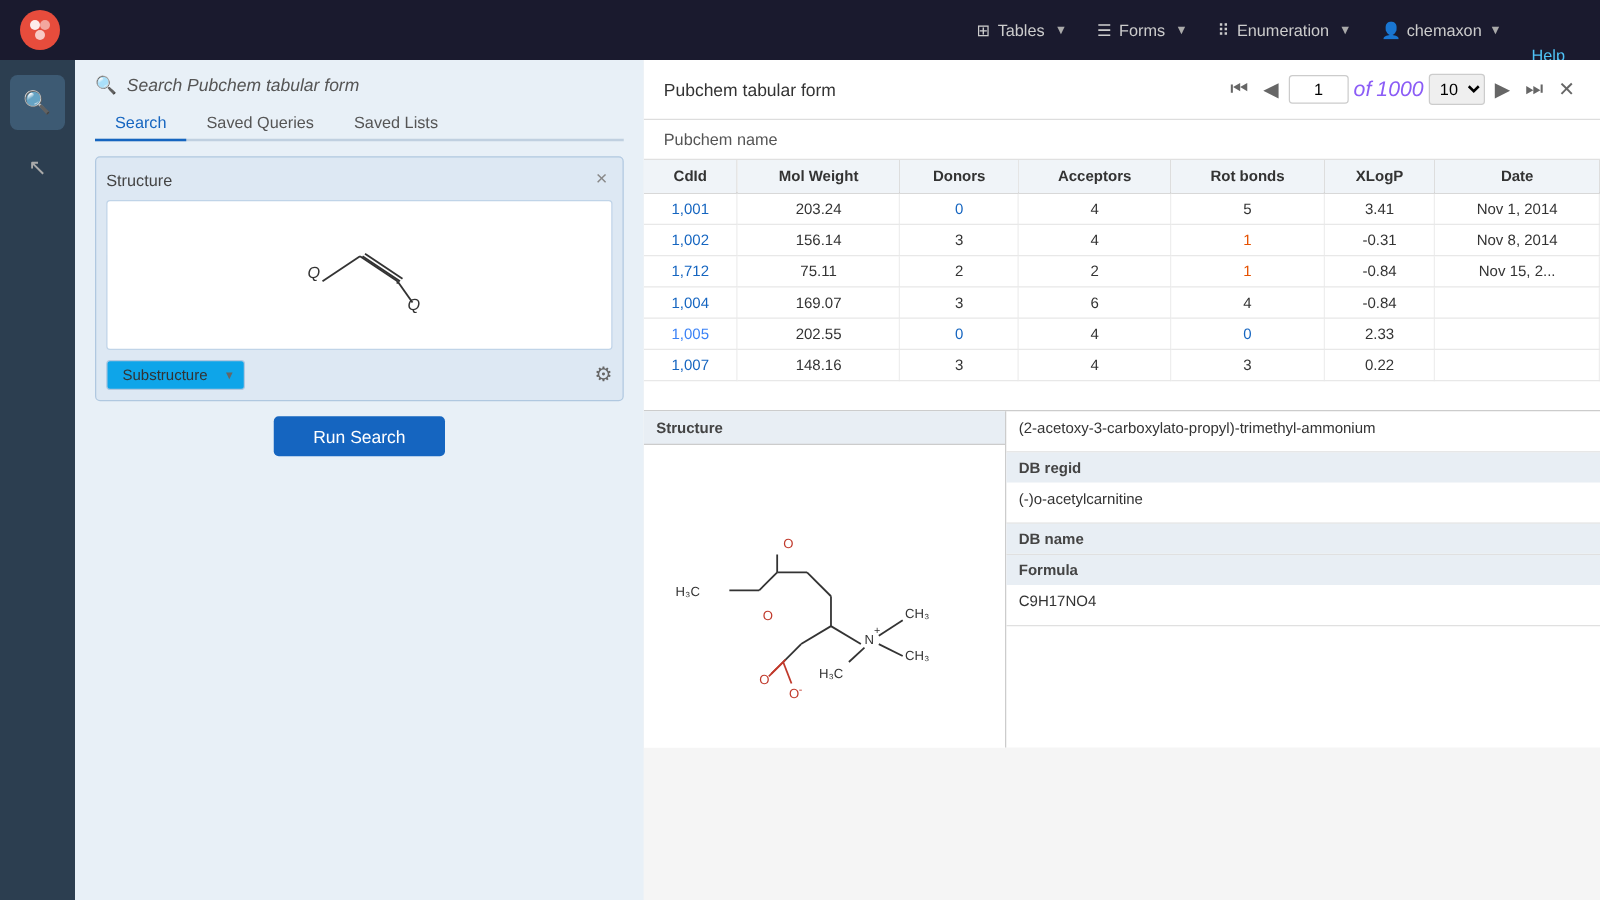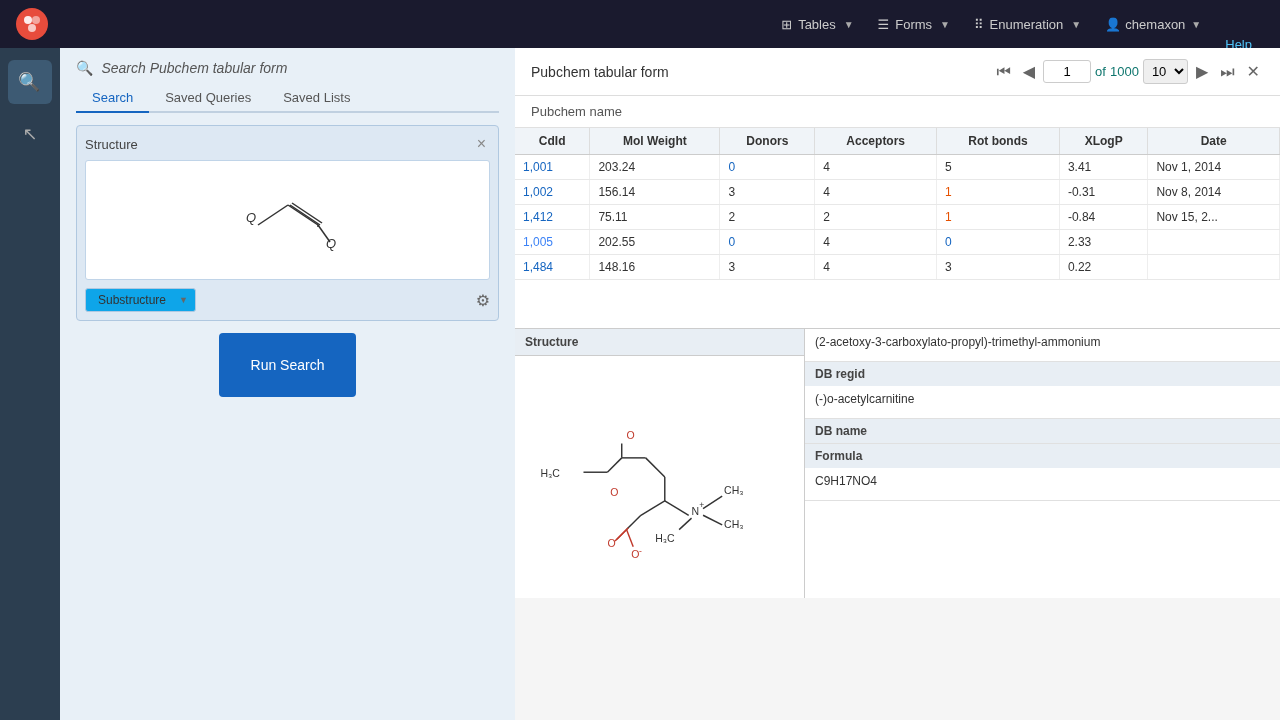--- a/index.html
+++ b/index.html
@@ -207,21 +207,21 @@
     .settings-icon {
       color: #666;
       cursor: pointer;
       font-size: 16px;
       margin-left: auto;
     }
 
     .run-search-btn {
       display: block;
       margin: 4px auto;
-      padding: 24px 32px;
+      padding: 8px 32px;
       background: #1565c0;
       color: white;
       border: none;
       border-radius: 4px;
       font-size: 14px;
       cursor: pointer;
       font-weight: 500;
     }
 
     
@@ -265,22 +265,23 @@
     }
     .page-input {
       width: 48px;
       border: 1px solid #ccc;
       border-radius: 3px;
       padding: 3px 6px;
       font-size: 13px;
       text-align: center;
     }
     .page-total {
-      font-size: 13px;
-      color: #0f766e;
+      font-size: 17px;
+      color: #8b5cf6;
+      font-style: italic;
     }
     .page-select {
       border: 1px solid #ccc;
       border-radius: 3px;
       padding: 3px 4px;
       font-size: 13px;
       cursor: pointer;
     }
 
     
@@ -320,21 +321,21 @@
       color: #333;
       font-weight: 600;
       position: sticky;
       top: 0;
       z-index: 1;
     }
     tbody td {
       border-bottom: 1px solid #e8e8e8;
       border-right: 1px solid #eee;
       padding: 5px 8px;
-      text-align: left;
+      text-align: center;
       color: #333;
     }
 
     
     .detail-area {
       display: flex;
       border-top: 1px solid #ccc;
       background: white;
       height: 270px;
       flex-shrink: 0;
@@ -540,39 +541,48 @@
               <tr>
       <td style="color:#1565c0">1,002</td>
       <td>156.14</td>
       <td style="color:#333">3</td>
       <td>4</td>
       <td style="color:#e65100">1</td>
       <td>-0.31</td>
       <td>Nov 8, 2014</td>
     </tr>
               <tr>
-      <td style="color:#1565c0">1,412</td>
+      <td style="color:#1565c0">1,712</td>
       <td>75.11</td>
       <td style="color:#333">2</td>
       <td>2</td>
       <td style="color:#e65100">1</td>
       <td>-0.84</td>
       <td>Nov 15, 2...</td>
+    </tr>
+              <tr>
+      <td style="color:#1565c0">1,004</td>
+      <td>169.07</td>
+      <td style="color:#333">3</td>
+      <td>6</td>
+      <td style="color:#333">4</td>
+      <td>-0.84</td>
+      <td></td>
     </tr>
               <tr>
       <td style="color:#3b82f6">1,005</td>
       <td>202.55</td>
       <td style="color:#1565c0">0</td>
       <td>4</td>
       <td style="color:#1565c0">0</td>
       <td>2.33</td>
       <td></td>
     </tr>
               <tr>
-      <td style="color:#1565c0">1,484</td>
+      <td style="color:#1565c0">1,007</td>
       <td>148.16</td>
       <td style="color:#333">3</td>
       <td>4</td>
       <td style="color:#333">3</td>
       <td>0.22</td>
       <td></td>
     </tr>
             </tbody>
         </table>
       </div>

